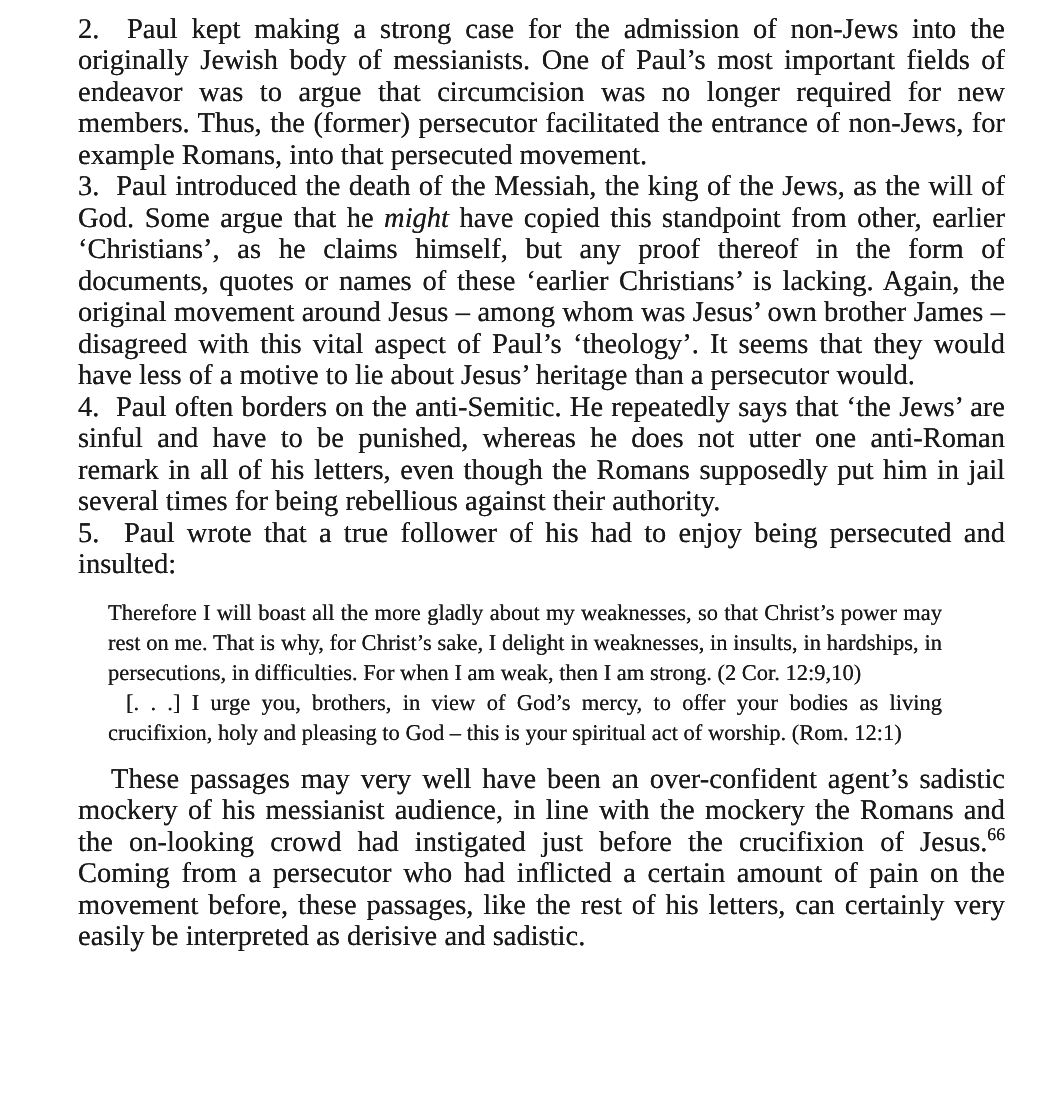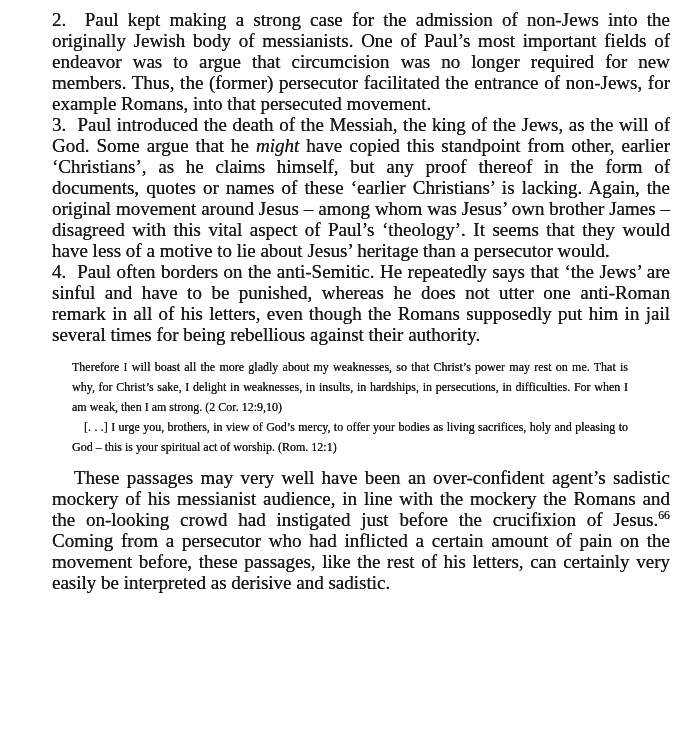--- a/index.html
+++ b/index.html
@@ -27,41 +27,42 @@
     font-size: 19px;
     line-height: 21px;
     text-align: justify;
   }
   .body-para em { }
   .quote-block {
     width: 556px;
     margin: 12px 0 10px 20px;
   }
   .quote-para {
-    font-size: 12px;
+    font-size: 15px;
     line-height: 20px;
     text-align: justify;
   }
   .quote-para.indented { text-indent: 12px; }
   .closing { text-indent: 22px; }
   sup {
     font-size: 0.62em;
     line-height: 0;
     vertical-align: super;
   }
 </style>
 </head>
 <body>
 
 <div class="page">
   <div class="body-text">
     <p class="body-para"><span>2.&nbsp; Paul kept making a strong case for the admission of non-Jews into the originally Jewish body of messianists. One of Paul’s most important fields of endeavor was to argue that circumcision was no longer required for new members. Thus, the (former) persecutor facilitated the entrance of non-Jews, for example Romans, into that persecuted movement.</span></p>
     <p class="body-para"><span>3.&nbsp; Paul introduced the death of the Messiah, the king of the Jews, as the will of God. Some argue that he </span><em>might</em><span> have copied this standpoint from other, earlier ‘Christians’, as he claims himself, but any proof thereof in the form of documents, quotes or names of these ‘earlier Christians’ is lacking. Again, the original movement around Jesus – among whom was Jesus’ own brother James – disagreed with this vital aspect of Paul’s ‘theology’. It seems that they would have less of a motive to lie about Jesus’ heritage than a persecutor would.</span></p>
     <p class="body-para"><span>4.&nbsp; Paul often borders on the anti-Semitic. He repeatedly says that ‘the Jews’ are sinful and have to be punished, whereas he does not utter one anti-Roman remark in all of his letters, even though the Romans supposedly put him in jail several times for being rebellious against their authority.</span></p>
+    <p class="body-para"><span>5.&nbsp; Paul wrote that a true follower of his had to enjoy being persecuted and insulted:</span></p>
   </div>
 
   <blockquote class="quote-block">
     <p class="quote-para"><span>Therefore I will boast all the more gladly about my weaknesses, so that Christ’s power may rest on me. That is why, for Christ’s sake, I delight in weaknesses, in insults, in hardships, in persecutions, in difficulties. For when I am weak, then I am strong. (2 Cor. 12:9,10)</span></p>
-    <p class="quote-para indented"><span>[. . .] I urge you, brothers, in view of God’s mercy, to offer your bodies as living sacrifices, holy and pleasing to God – this is your spiritual act of worship. (Rom. 12:1)</span></p>
+    <p class="quote-para indented"><span>[. . .] I urge you, brothers, in view of God’s mercy, to offer your bodies as living crucifixion, holy and pleasing to God – this is your spiritual act of worship. (Rom. 12:1)</span></p>
   </blockquote>
 
   <p class="body-para closing"><span>These passages may very well have been an over-confident agent’s sadistic mockery of his messianist audience, in line with the mockery the Romans and the on-looking crowd had instigated just before the crucifixion of Jesus.</span><sup>66</sup><span> Coming from a persecutor who had inflicted a certain amount of pain on the movement before, these passages, like the rest of his letters, can certainly very easily be interpreted as derisive and sadistic.</span></p>
 </div>
 
 </body></html>

